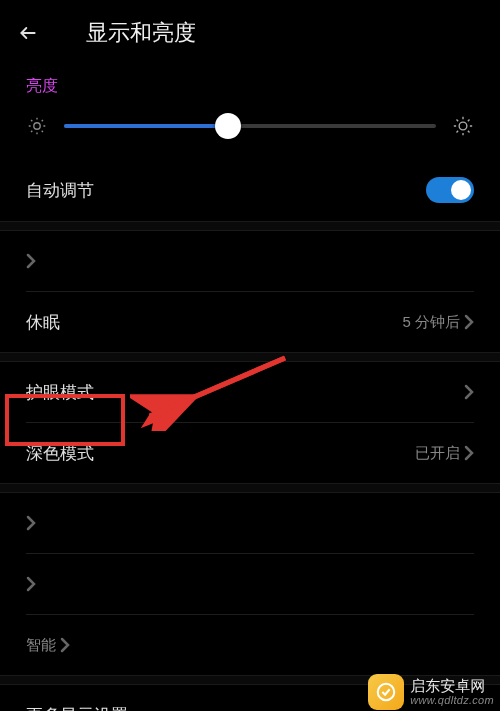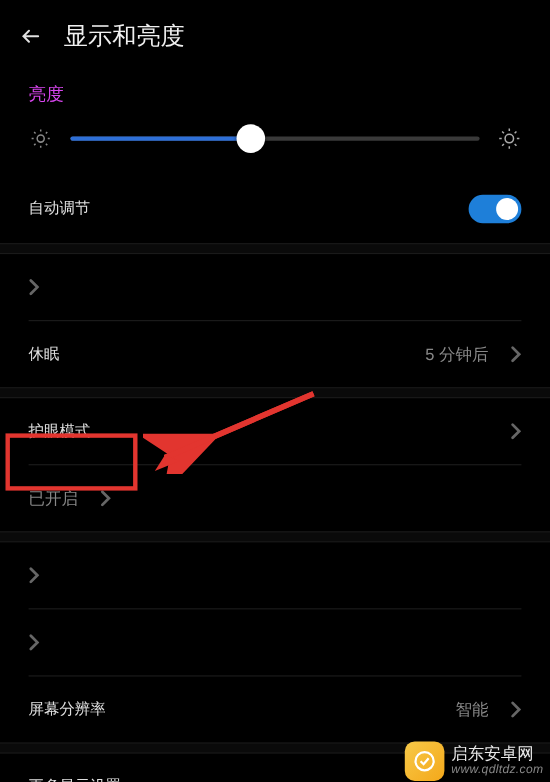--- a/index.html
+++ b/index.html
@@ -34,20 +34,21 @@
       height: 20px;
       stroke: #e0e0e0;
       stroke-width: 2.2;
       fill: none;
       stroke-linecap: round;
     }
     .title {
       font-size: 22px;
       font-weight: 500;
       color: #f0f0f0;
+      margin-left: 28px;
     }
     .section-label {
       padding: 6px 26px 18px;
       font-size: 16px;
       color: #d946ef;
     }
     .slider-row {
       display: flex;
       align-items: center;
       padding: 0 26px 22px;
@@ -95,27 +96,27 @@
       box-shadow: 0 1px 4px rgba(0,0,0,0.6);
     }
     .row {
       display: flex;
       align-items: center;
       justify-content: space-between;
       padding: 18px 26px;
       min-height: 60px;
     }
     .row-label {
-      font-size: 14px;
+      font-size: 17px;
       color: #e0e0e0;
     }
     .row-right {
       display: flex;
       align-items: center;
-      gap: 20px;
+      gap: 4px;
     }
     .row-value {
       font-size: 15px;
       color: #888;
     }
     .chevron {
       width: 10px;
       height: 16px;
     }
     .chevron svg {
@@ -287,20 +288,21 @@
   <div class="row-right">
     <div class="chevron"><svg viewBox="0 0 10 16">
           <path d="M2 2l6 6-6 6"></path>
         </svg></div>
   </div>
 </div>
 
 <div class="thin-sep"></div>
 
 <div class="row">
+  <div class="row-label">深色模式</div>
   <div class="row-right">
     <div class="row-value">已开启</div>
     <div class="chevron"><svg viewBox="0 0 10 16">
           <path d="M2 2l6 6-6 6"></path>
         </svg></div>
   </div>
 </div>
 
 <div class="group-sep"></div>
 
@@ -318,21 +320,20 @@
   <div class="row-right">
     <div class="chevron"><svg viewBox="0 0 10 16">
           <path d="M2 2l6 6-6 6"></path>
         </svg></div>
   </div>
 </div>
 
 <div class="thin-sep"></div>
 
 <div class="row">
-  <div class="row-label">屏幕分辨率</div>
   <div class="row-right">
     <div class="row-value">智能</div>
     <div class="chevron"><svg viewBox="0 0 10 16">
           <path d="M2 2l6 6-6 6"></path>
         </svg></div>
   </div>
 </div>
 
 <div class="group-sep"></div>
 

